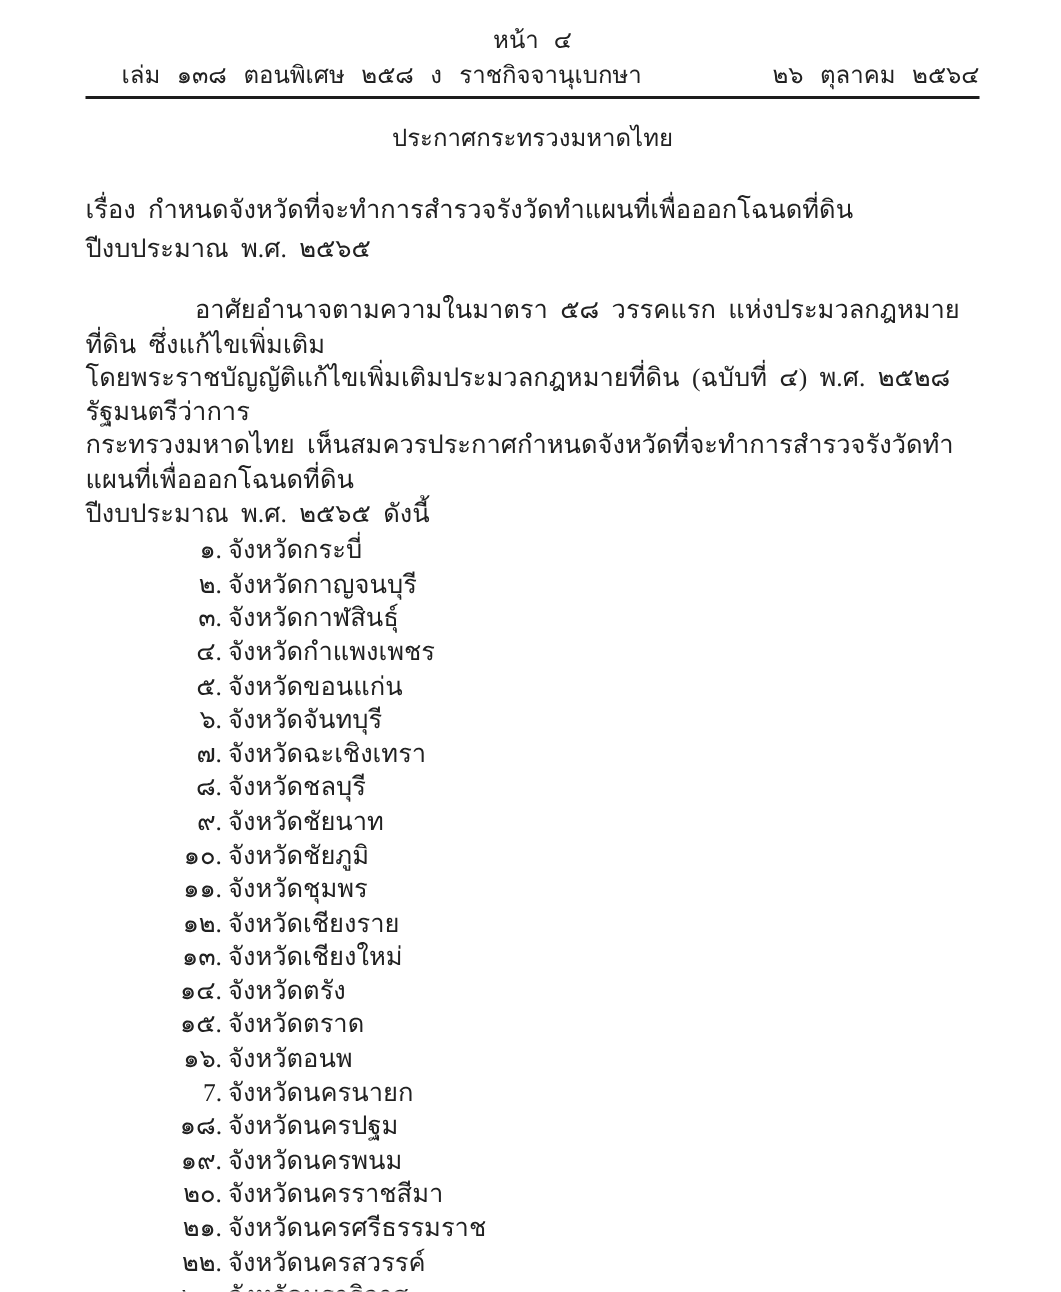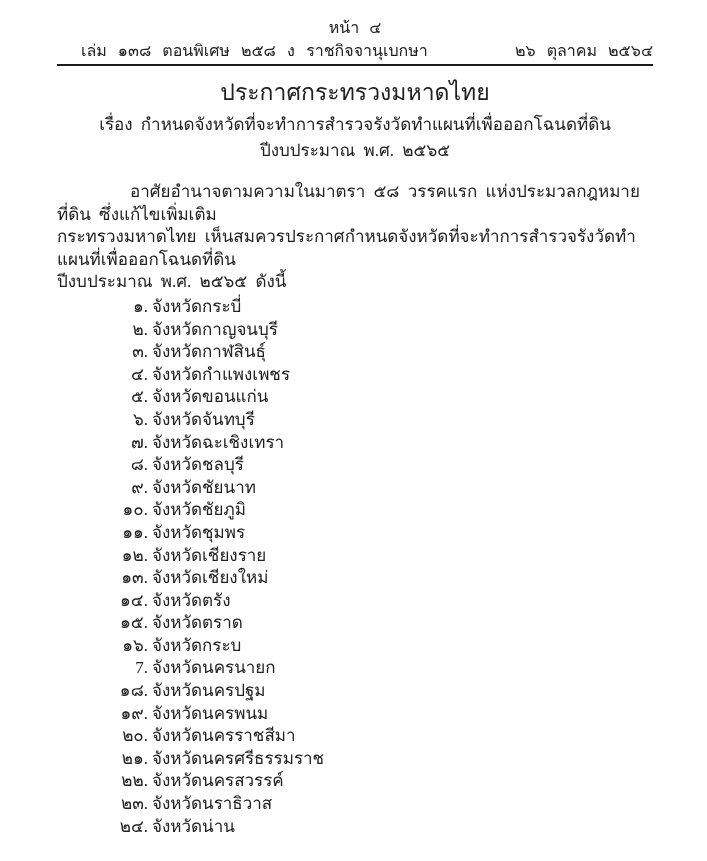--- a/index.html
+++ b/index.html
@@ -37,36 +37,36 @@
     margin-left: 24px;
   }
   .mh-left  { text-align: left; }
   .mh-center{ text-align: center; }
   .mh-right { text-align: right; }
   .rule {
     border-bottom: 2px solid #1c1c1c;
     margin-top: 3px;
   }
   .title {
-    font-size: 23px;
+    font-size: 16px;
     font-weight: normal;
     text-align: center;
     margin: 13px 0 0 0;
     line-height: 28px;
   }
   .subject {
     font-size: 17px;
-    text-align: center;
-    margin-top: 6px;
+    text-align: left;
+    margin-top: 21px;
     line-height: 24px;
     word-spacing: 4px;
   }
   .fiscal {
     font-size: 17px;
-    text-align: center;
+    text-align: left;
     margin-top: 2px;
     line-height: 24px;
     word-spacing: 4px;
   }
   .para {
     font-size: 17px;
     line-height: 22.6px;
     margin-top: 18px;
     word-spacing: 4px;
   }
@@ -103,20 +103,21 @@
   </div>
 
   <div class="rule"></div>
 
   <div class="title">ประกาศกระทรวงมหาดไทย</div>
   <div class="subject">เรื่อง กำหนดจังหวัดที่จะทำการสำรวจรังวัดทำแผนที่เพื่อออกโฉนดที่ดิน</div>
   <div class="fiscal">ปีงบประมาณ พ.ศ. ๒๕๖๕</div>
 
   <div class="para">
     <div class="pline indent">อาศัยอำนาจตามความในมาตรา ๕๘ วรรคแรก แห่งประมวลกฎหมายที่ดิน ซึ่งแก้ไขเพิ่มเติม</div>
+    <div class="pline">โดยพระราชบัญญัติแก้ไขเพิ่มเติมประมวลกฎหมายที่ดิน (ฉบับที่ ๔) พ.ศ. ๒๕๒๘ รัฐมนตรีว่าการ</div>
     <div class="pline">กระทรวงมหาดไทย เห็นสมควรประกาศกำหนดจังหวัดที่จะทำการสำรวจรังวัดทำแผนที่เพื่อออกโฉนดที่ดิน</div>
     <div class="pline">ปีงบประมาณ พ.ศ. ๒๕๖๕ ดังนี้</div>
   </div>
 
   <div class="plist">
     <div class="prow">
         <span class="pno">๑.</span>
         <span class="pname">จังหวัดกระบี่</span>
       </div>
     <div class="prow">
@@ -170,21 +171,21 @@
     <div class="prow">
         <span class="pno">๑๔.</span>
         <span class="pname">จังหวัดตรัง</span>
       </div>
     <div class="prow">
         <span class="pno">๑๕.</span>
         <span class="pname">จังหวัดตราด</span>
       </div>
     <div class="prow">
         <span class="pno">๑๖.</span>
-        <span class="pname">จังหวัดกระบ</span>
+        <span class="pname">จังหวัตอนพ</span>
       </div>
     <div class="prow">
         <span class="pno">7.</span>
         <span class="pname">จังหวัดนครนายก</span>
       </div>
     <div class="prow">
         <span class="pno">๑๘.</span>
         <span class="pname">จังหวัดนครปฐม</span>
       </div>
     <div class="prow">

